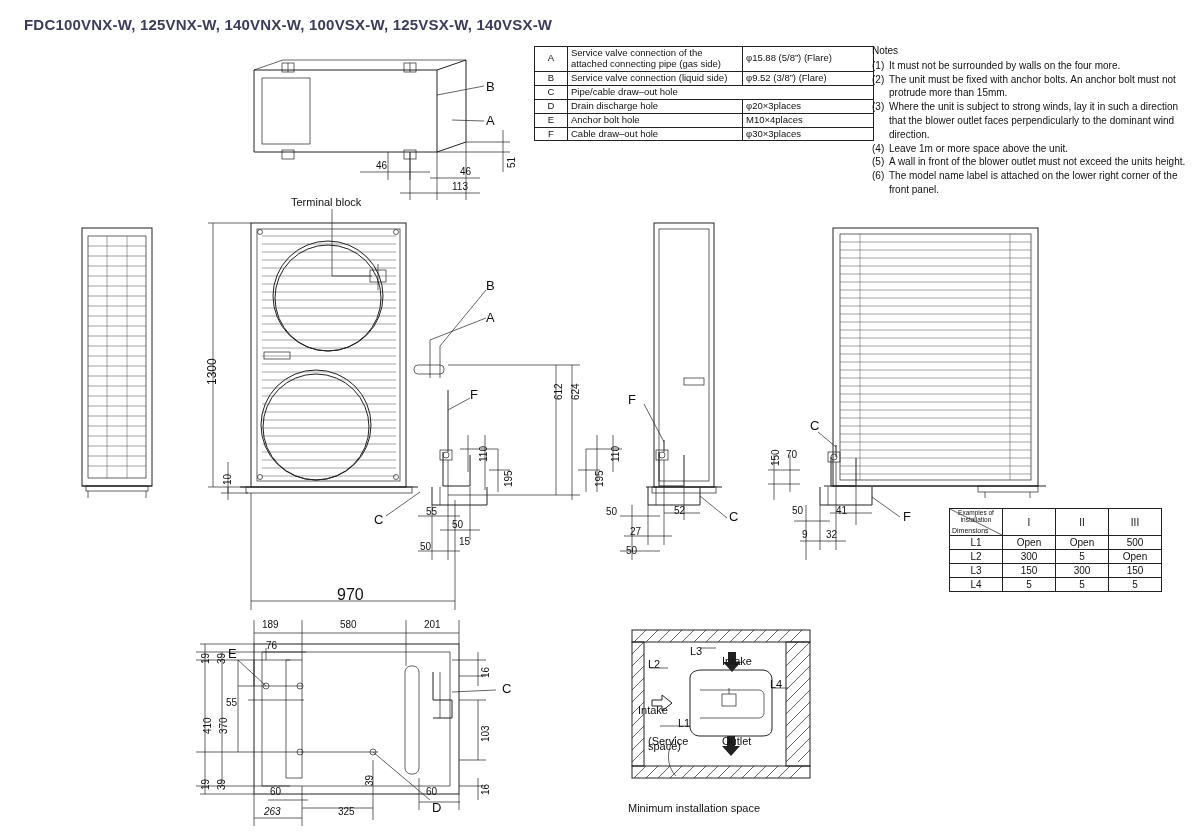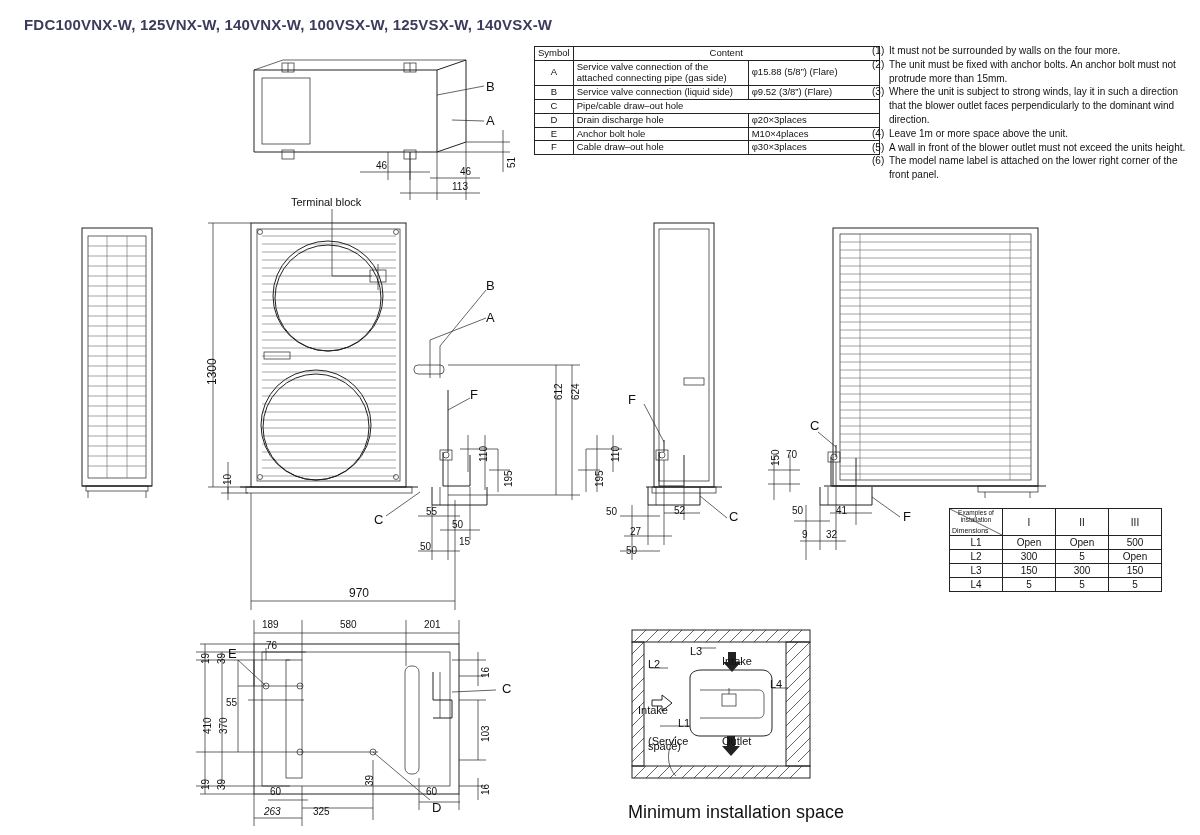--- a/index.html
+++ b/index.html
@@ -16,38 +16,34 @@
   #symtable td.c{text-align:center;width:26px;}
   
   #notes{position:absolute;left:872px;top:44px;width:320px;font-size:10px;line-height:1.38;}
   #notes .nhead{font-size:10px;margin-bottom:1px;}
   #notes .nrow{display:flex;}
   #notes .nnum{width:17px;flex:none;}
   
   #insttable{position:absolute;left:949px;top:508px;border-collapse:collapse;font-size:10px;}
   #insttable td,#insttable th{border:1px solid #222;text-align:center;padding:1px 6px;font-weight:normal;}
   #insttable td.lab{width:52px;}
-  .diag-cap{position:absolute;font-size:18px;}
+  .diag-cap{position:absolute;font-size:11px;}
   svg{position:absolute;left:0;top:0;overflow:visible;}
   .st{stroke:#222;stroke-width:1;fill:none;}
   .st2{stroke:#222;stroke-width:.7;fill:none;}
   .stl{stroke:#666;stroke-width:.6;fill:none;}
   .hatch{stroke:#222;stroke-width:.7;}
 </style>
 </head>
 <body>
 
 <div class="t" id="title">FDC100VNX-W, 125VNX-W, 140VNX-W, 100VSX-W, 125VSX-W, 140VSX-W</div>
 
 <table id="symtable">
   <tbody>
-      <tr>
-    <th>Symbol</th>
-    <th colspan="2">Content</th>
-  </tr>
   <tr>
     <td class="c">A</td>
     <td style="width:168px">Service valve connection of the attached connecting pipe (gas side)</td>
     <td style="width:124px">φ15.88 (5/8”)  (Flare)</td>
   </tr>
   <tr>
     <td class="c">B</td>
     <td>Service valve connection (liquid side)</td>
     <td>φ9.52 (3/8”)  (Flare)</td>
   </tr>
@@ -67,20 +63,21 @@
   </tr>
   <tr>
     <td class="c">F</td>
     <td>Cable draw–out hole</td>
     <td>φ30×3places</td>
   </tr>
 </tbody>
   </table>
 
 <div id="notes">
+  <div class="nhead">Notes</div>
   <div class="nrow">
       <span class="nnum">(1)</span>
       <span>It must not be surrounded by walls on the four more.</span>
     </div>
   <div class="nrow">
       <span class="nnum">(2)</span>
       <span>The unit must be fixed with anchor bolts. An anchor bolt must not protrude more than 15mm.</span>
     </div>
   <div class="nrow">
       <span class="nnum">(3)</span>
@@ -576,21 +573,21 @@
 <div class="lbl" style="left:486px;top:113px;font-size:13px;">A</div>
 <div class="lbl s" style="left:376px;top:160px;">46</div>
 <div class="lbl s" style="left:460px;top:166px;">46</div>
 <div class="lbl s" style="left:452px;top:181px;">113</div>
 <div class="lbl s rot" style="left:506px;top:168px;">51</div>
 
 <div class="lbl" style="left:291px;top:196px;">Terminal block</div>
 
 <div class="lbl rot" style="left:205px;top:385px;font-size:12px;">1300</div>
 <div class="lbl s rot" style="left:222px;top:485px;">10</div>
-<div class="lbl" style="left:349px;top:586px;font-size:12px;">970</div>
+<div class="lbl" style="left:337px;top:586px;font-size:16px;">970</div>
 <div class="lbl s rot" style="left:478px;top:462px;">110</div>
 <div class="lbl s rot" style="left:503px;top:487px;">195</div>
 <div class="lbl s" style="left:426px;top:506px;">55</div>
 <div class="lbl s" style="left:452px;top:519px;">50</div>
 <div class="lbl s" style="left:459px;top:536px;">15</div>
 <div class="lbl s" style="left:420px;top:541px;">50</div>
 <div class="lbl s rot" style="left:553px;top:400px;">612</div>
 <div class="lbl s rot" style="left:570px;top:400px;">624</div>
 <div class="lbl" style="left:486px;top:278px;font-size:13px;">B</div>
 <div class="lbl" style="left:486px;top:310px;font-size:13px;">A</div>
@@ -622,21 +619,21 @@
 <div class="lbl s rot" style="left:200px;top:664px;">19</div>
 <div class="lbl s rot" style="left:216px;top:664px;">39</div>
 <div class="lbl s rot" style="left:202px;top:734px;">410</div>
 <div class="lbl s rot" style="left:218px;top:734px;">370</div>
 <div class="lbl s" style="left:226px;top:697px;">55</div>
 <div class="lbl s rot" style="left:200px;top:790px;">19</div>
 <div class="lbl s rot" style="left:216px;top:790px;">39</div>
 <div class="lbl s" style="left:270px;top:786px;">60</div>
 <div class="lbl s" style="left:264px;top:806px;font-style:italic;">263</div>
 <div class="lbl s rot" style="left:364px;top:786px;">39</div>
-<div class="lbl s" style="left:313px;top:806px;">325</div>
+<div class="lbl s" style="left:338px;top:806px;">325</div>
 <div class="lbl s" style="left:426px;top:786px;">60</div>
 <div class="lbl s rot" style="left:480px;top:678px;">16</div>
 <div class="lbl s rot" style="left:480px;top:742px;">103</div>
 <div class="lbl s rot" style="left:480px;top:795px;">16</div>
 <div class="lbl" style="left:228px;top:646px;font-size:13px;">E</div>
 <div class="lbl" style="left:502px;top:681px;font-size:13px;">C</div>
 <div class="lbl" style="left:432px;top:800px;font-size:13px;">D</div>
 
 <div class="lbl" style="left:648px;top:658px;">L2</div>
 <div class="lbl" style="left:690px;top:645px;">L3</div>

